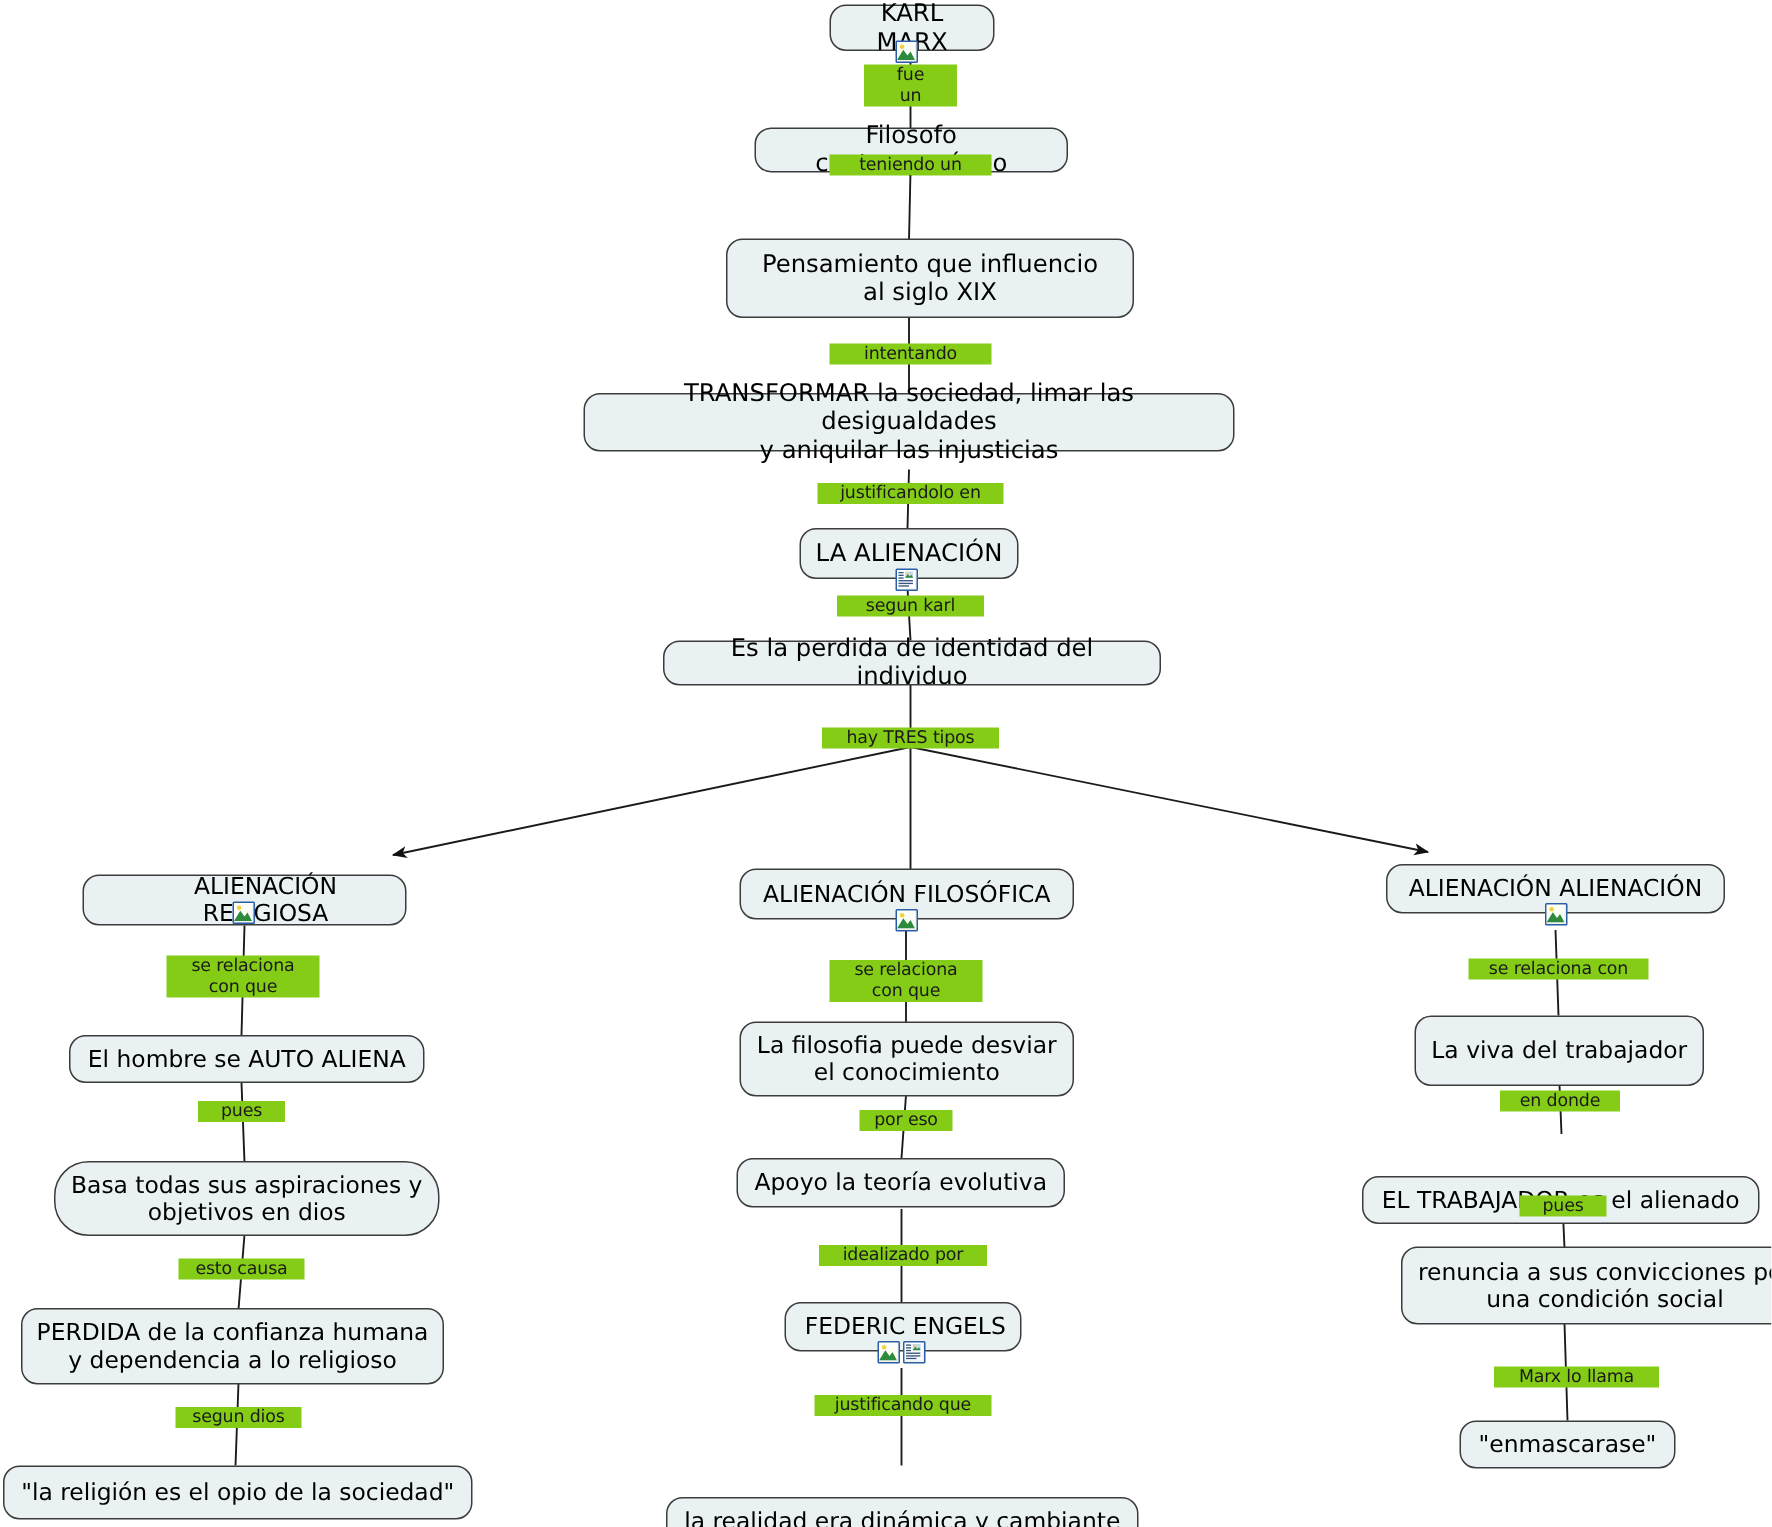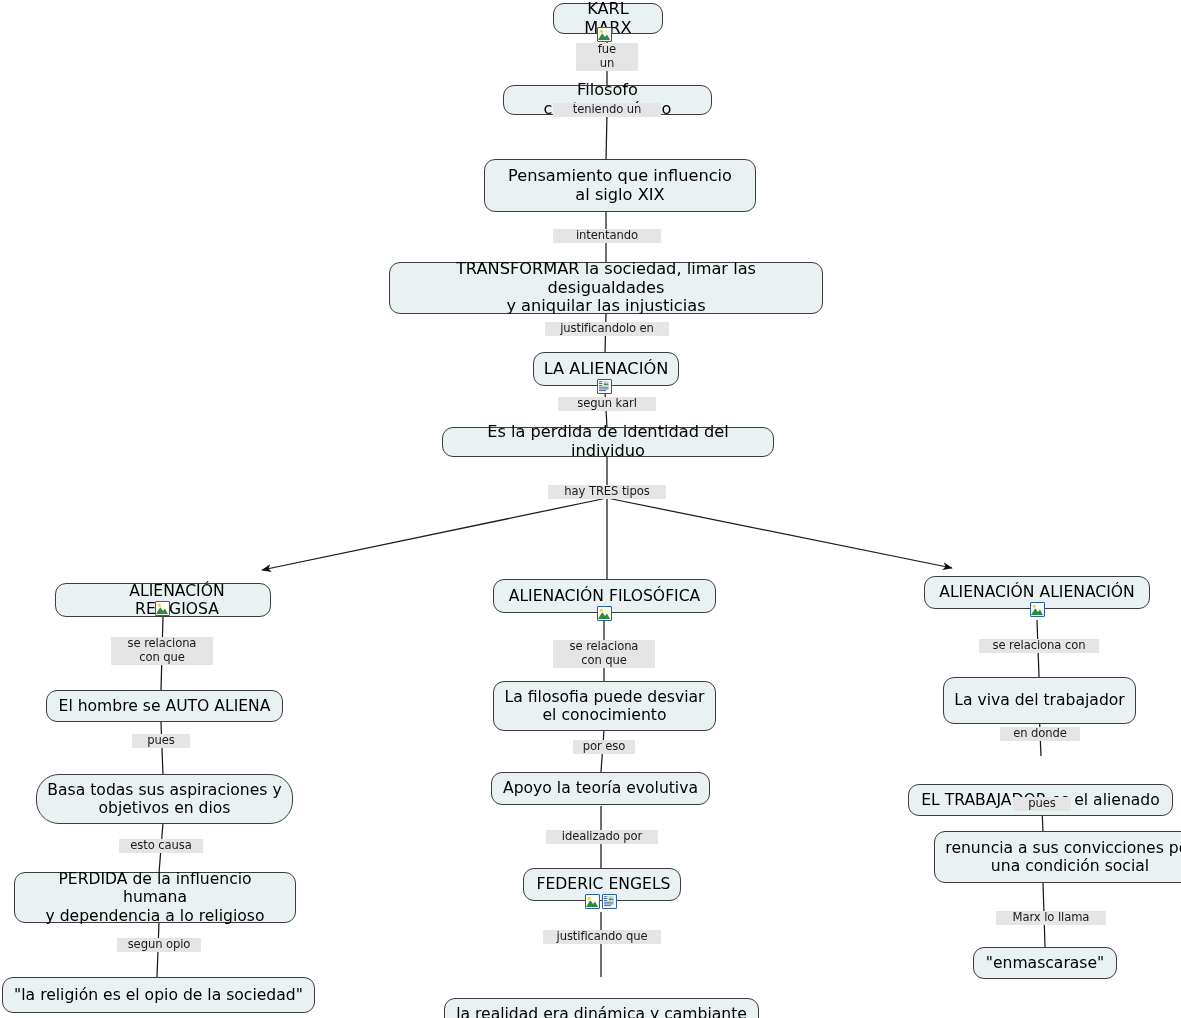--- a/index.html
+++ b/index.html
@@ -44,21 +44,21 @@
   }
   .node.n-md  { font-size: 15.6px; }
   .node.n-lg  { font-size: 16.2px; }
   .link-label {
     position: absolute;
     font-size: 11.6px;
     color: #1a1a1a;
     text-align: center;
     line-height: 1.2;
     white-space: pre-line;
-    background: #e5e5e5;
+    background: #84cc16;
     z-index: 4;
     letter-spacing: -0.1px;
   }
   .badges {
     position: absolute;
     display: flex;
     gap: 2px;
     z-index: 6;
   }
   .badge {
@@ -134,21 +134,21 @@
 
   <div class="node n-lg" style="left:503px; top:85px; width:209px; height:30px;">Filosofo contemporáneo</div>
 
   <div class="link-label" style="left:553px; top:103px; width:108px;">teniendo un</div>
 
   <div class="node n-lg" style="left:484px; top:159px; width:272px; height:53px;">Pensamiento que influencio
 al siglo XIX</div>
 
   <div class="link-label" style="left:553px; top:229px; width:108px;">intentando</div>
 
-  <div class="node n-lg" style="left:389px; top:262px; width:434px; height:52px;text-align:center;">TRANSFORMAR la sociedad, limar las desigualdades
+  <div class="node n-lg" style="left:389px; top:262px; width:434px; height:39px;text-align:center;">TRANSFORMAR la sociedad, limar las desigualdades
 y aniquilar las injusticias</div>
 
   <div class="link-label" style="left:545px; top:322px; width:124px;">justificandolo en</div>
 
   <div class="node n-lg" style="left:533px; top:352px; width:146px; height:34px;">LA ALIENACIÓN</div>
   <div class="badges" style="left:597px; top:379px;">
     <span class="badge">
       <svg width="12" height="12" viewBox="0 0 12 12">
         <rect x="0" y="0" width="12" height="12" fill="#ffffff"></rect>
         <rect x="5.4" y="1" width="5.4" height="4.2" fill="#c8d8ec"></rect>
@@ -188,24 +188,24 @@
 
   <div class="node n-md" style="left:46px; top:690px; width:237px; height:32px;">El hombre se AUTO ALIENA</div>
 
   <div class="link-label" style="left:132px; top:734px; width:58px;">pues</div>
 
   <div class="node n-md" style="left:36px; top:774px; width:257px; height:50px;border-radius:23px;">Basa todas sus aspiraciones y
 objetivos en dios</div>
 
   <div class="link-label" style="left:119px; top:839px; width:84px;">esto causa</div>
 
-  <div class="node n-md" style="left:14px; top:872px; width:282px; height:51px;">PERDIDA de la influencio humana
+  <div class="node n-md" style="left:14px; top:872px; width:282px; height:51px;">PERDIDA de la confianza humana
 y dependencia a lo religioso</div>
 
-  <div class="link-label" style="left:117px; top:938px; width:84px;">segun opio</div>
+  <div class="link-label" style="left:117px; top:938px; width:84px;">segun dios</div>
 
   <div class="node n-md" style="left:2px; top:977px; width:313px; height:36px;">"la religión es el opio de la sociedad"</div>
 
   <div class="node n-md" style="left:493px; top:579px; width:223px; height:34px;">ALIENACIÓN FILOSÓFICA</div>
   <div class="badges" style="left:597px; top:606px;">
     <span class="badge">
       <svg width="12" height="12" viewBox="0 0 12 12">
         <rect x="0" y="0" width="12" height="12" fill="#fdfdf7"></rect>
         <circle cx="3.4" cy="3.2" r="1.5" fill="#f3d13a"></circle>
         <path d="M0 12 L4.2 5.2 L7 9 L9 6.4 L12 12 Z" fill="#2e8b3d"></path>

